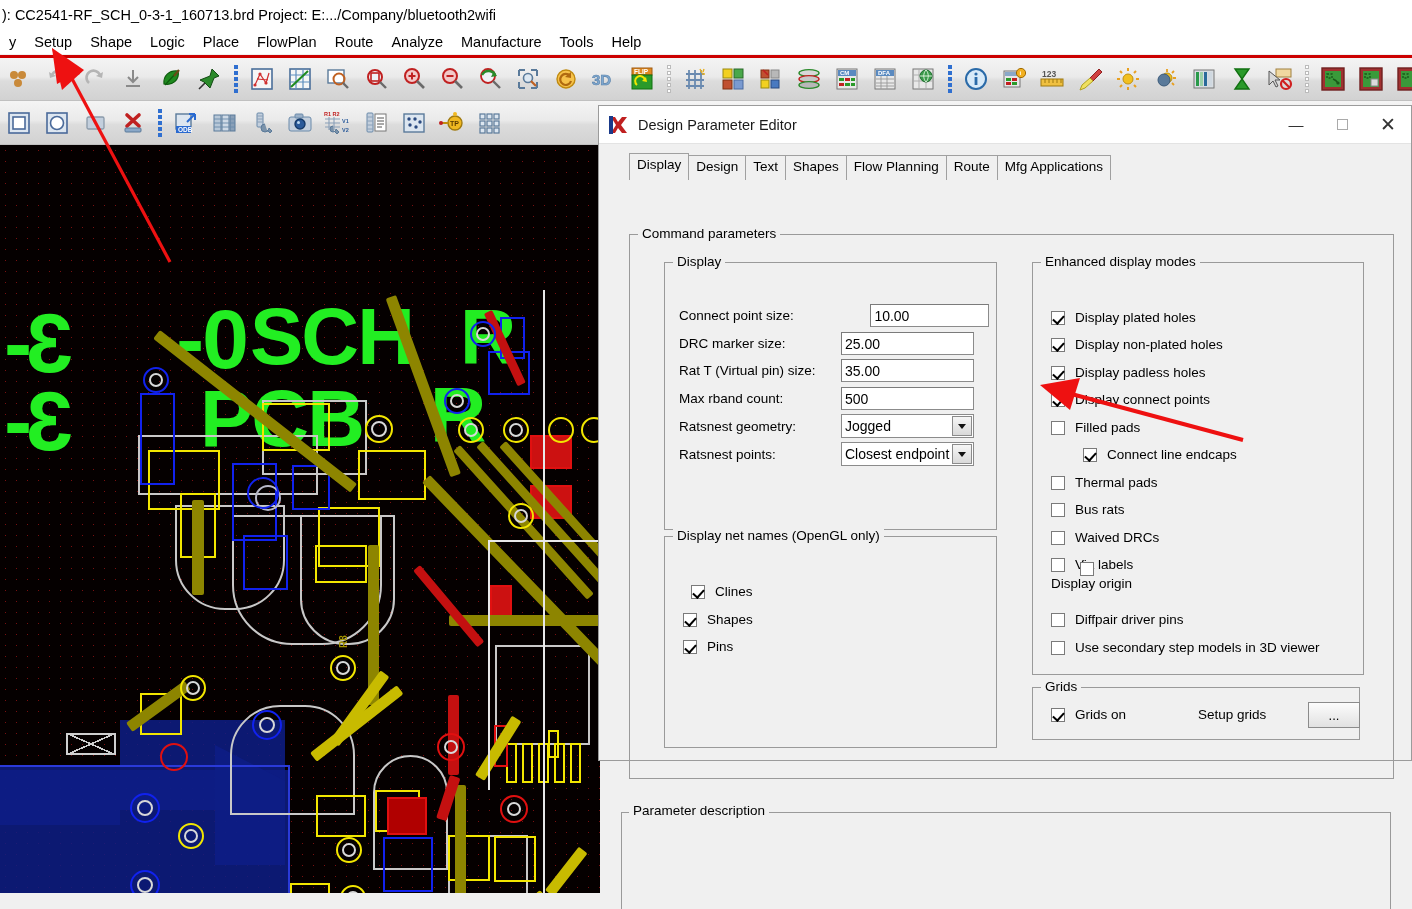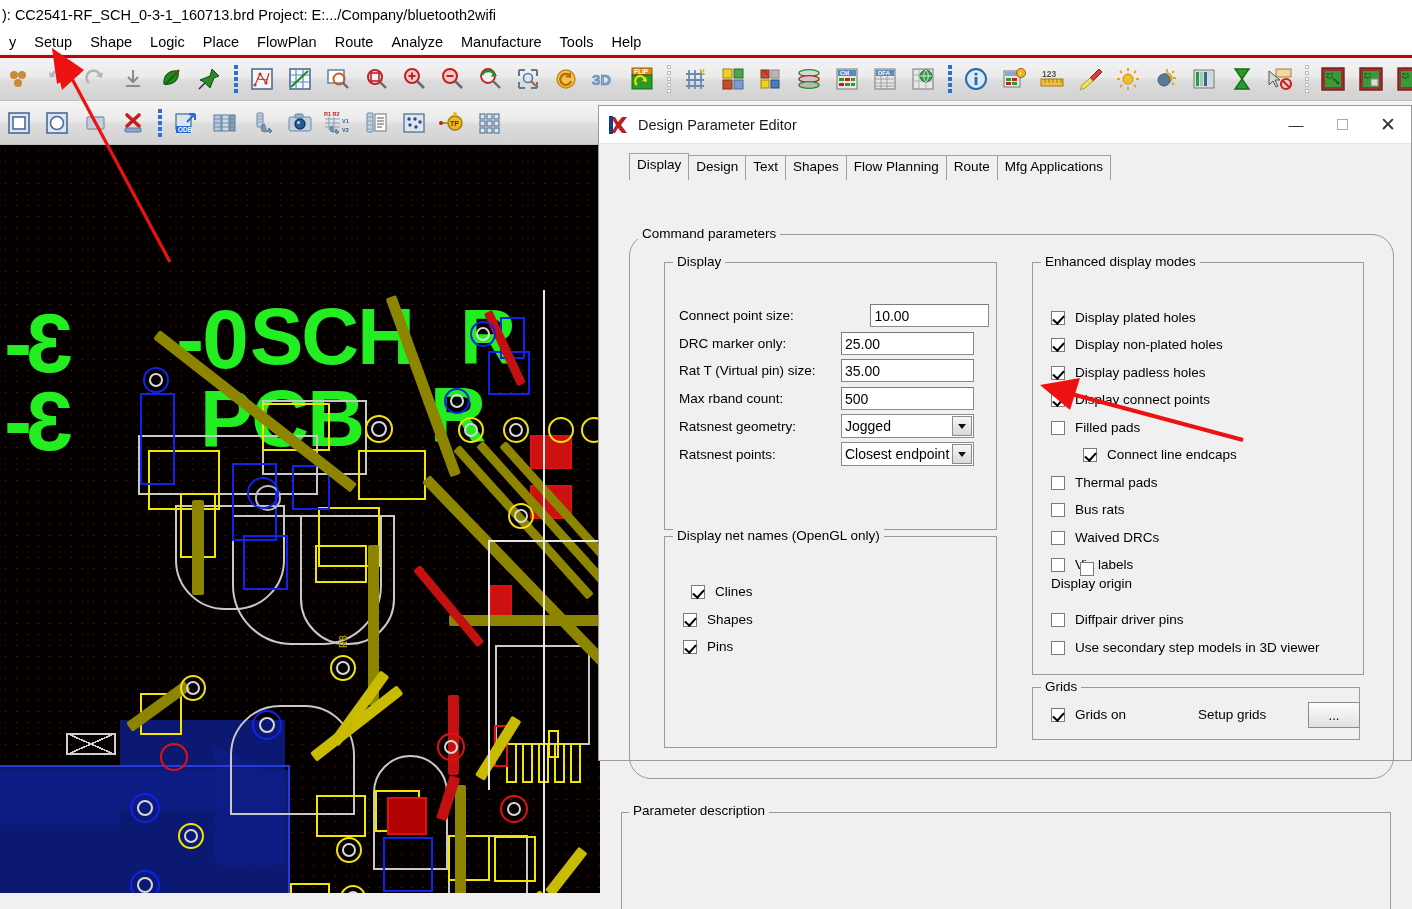--- a/index.html
+++ b/index.html
@@ -807,34 +807,34 @@
       <div class="tabs">
         <div class="tab active"><span>Display</span></div>
         <div class="tab"><span>Design</span></div>
         <div class="tab"><span>Text</span></div>
         <div class="tab"><span>Shapes</span></div>
         <div class="tab"><span>Flow Planning</span></div>
         <div class="tab"><span>Route</span></div>
         <div class="tab"><span>Mfg Applications</span></div>
       </div>
 
-      <div class="gb" style="left:30px; top:90px; width:765px; height:545px;border-radius:22px;">
+      <div class="gb" style="left:30px; top:90px; width:765px; height:545px;">
         <span class="gb-label">Command parameters</span>
       </div>
 
       <div class="gb" style="left:65px; top:118px; width:333px; height:268px;">
         <span class="gb-label">Display</span>
       </div>
 
       <div class="field-row" style="left:80px; top:160px; width:310px;gap:48px;">
         <span class="field-label" style="width:162px;">Connect point size:</span>
         <span class="tf" style="width:133px;">10.00</span>
       </div>
       <div class="field-row" style="left:80px; top:188px; width:310px;">
-        <span class="field-label" style="width:162px;">DRC marker only:</span>
+        <span class="field-label" style="width:162px;">DRC marker size:</span>
         <span class="tf" style="width:133px;">25.00</span>
       </div>
       <div class="field-row" style="left:80px; top:215px; width:310px;">
         <span class="field-label" style="width:162px;">Rat T (Virtual pin) size:</span>
         <span class="tf" style="width:133px;">35.00</span>
       </div>
       <div class="field-row" style="left:80px; top:243px; width:310px;">
         <span class="field-label" style="width:162px;">Max rband count:</span>
         <span class="tf" style="width:133px;">500</span>
       </div>

